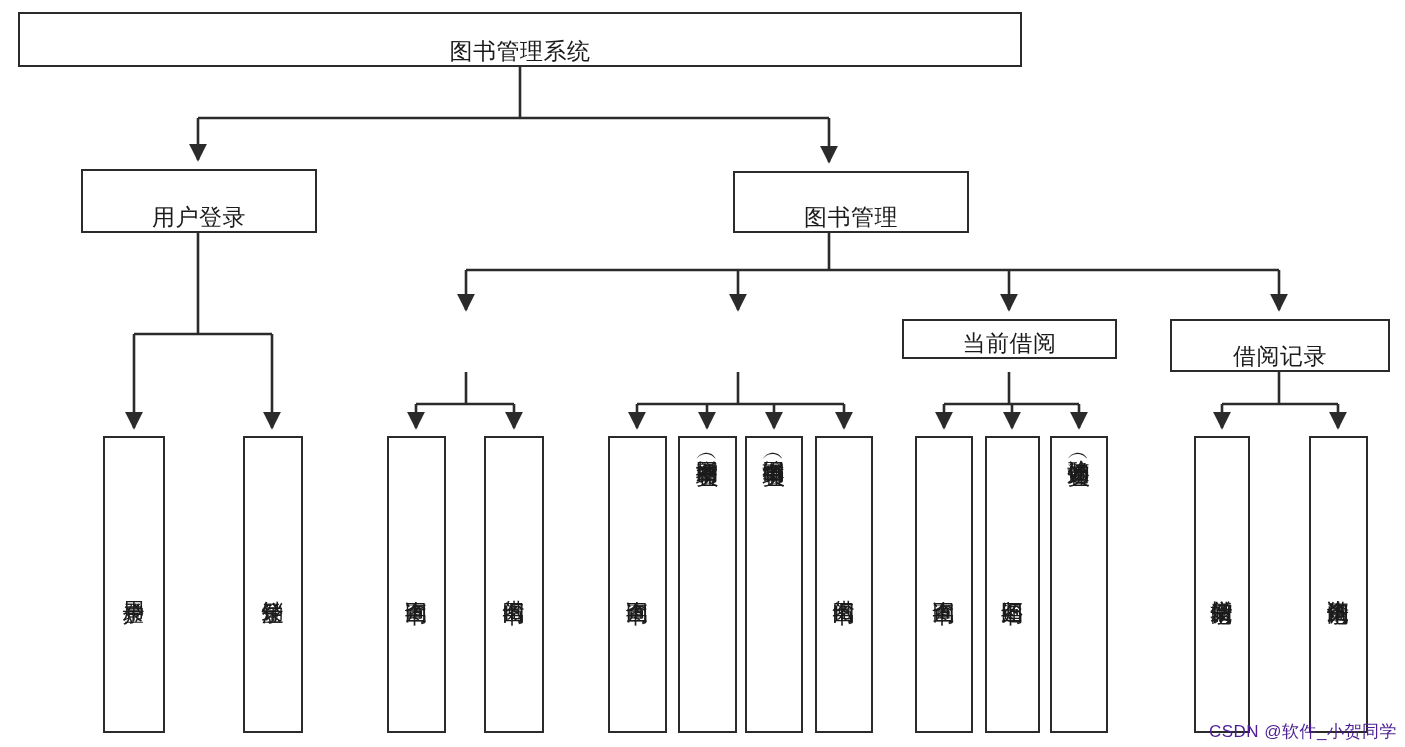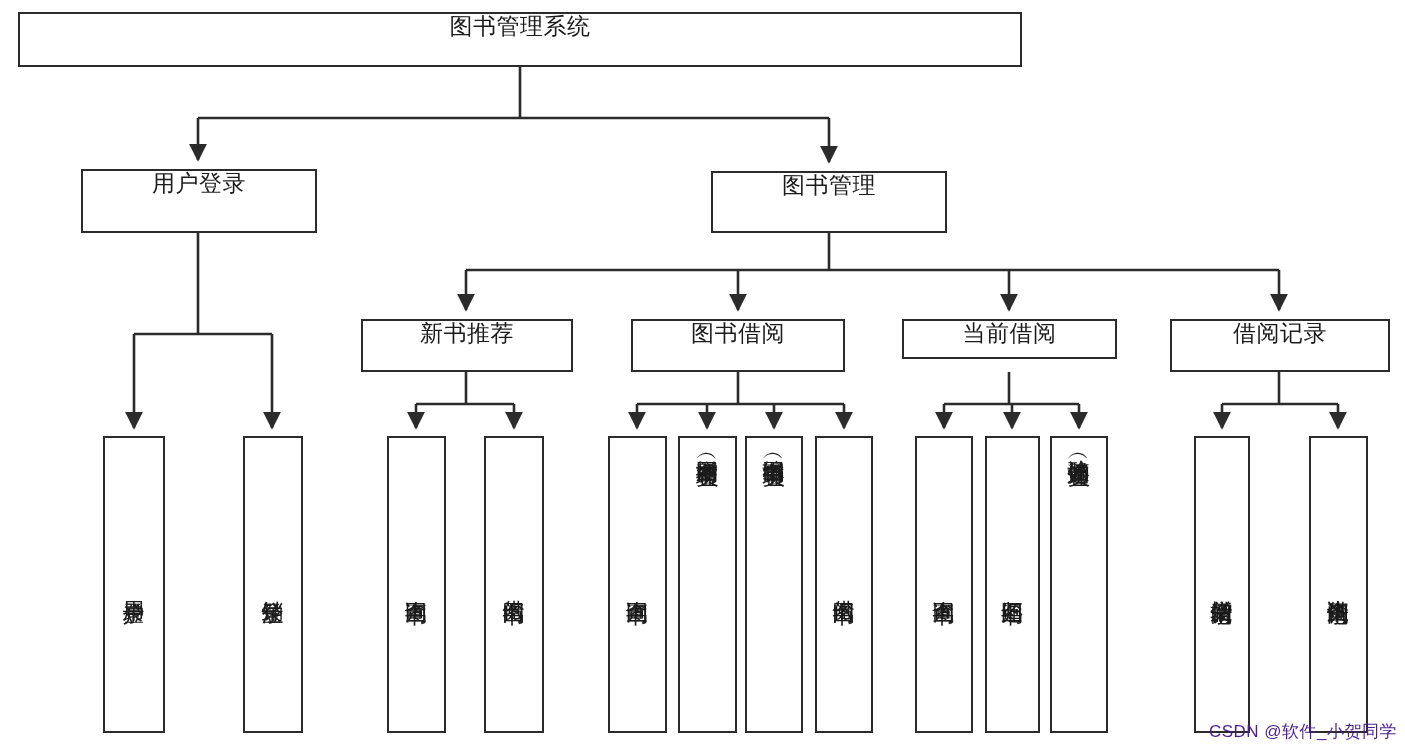--- a/index.html
+++ b/index.html
@@ -23,21 +23,21 @@
     top: 0;
     width: 1405px;
     height: 747px;
   }
   .node {
     position: absolute;
     box-sizing: border-box;
     border: 2px solid #2b2b2b;
     background: #ffffff;
     display: flex;
-    align-items: flex-start;
+    align-items: flex-end;
     justify-content: center;
     color: #1b1b1b;
     z-index: 2;
   }
   .node .label {
     display: block;
     text-align: center;
     line-height: 1.12;
     white-space: nowrap;
   }
@@ -133,30 +133,24 @@
     </g>
   </svg>
 
   <div class="node root horiz" style="left:18px; top:12px; width:1004px; height:55px;">
     <span class="label">图书管理系统</span>
   </div>
 
   <div class="node horiz" style="left:81px; top:169px; width:236px; height:64px;">
     <span class="label">用户登录</span>
   </div>
-  <div class="node horiz" style="left:711px; top:171px; width:236px; height:62px;">
+  <div class="node horiz" style="left:733px; top:171px; width:236px; height:62px;">
     <span class="label">图书管理</span>
   </div>
 
-  <div class="node horiz" style="left:361px; top:319px; width:212px; height:53px;">
-    <span class="label">新书推荐</span>
-  </div>
-  <div class="node horiz" style="left:631px; top:319px; width:214px; height:53px;">
-    <span class="label">图书借阅</span>
-  </div>
   <div class="node horiz" style="left:902px; top:319px; width:215px; height:40px;">
     <span class="label">当前借阅</span>
   </div>
   <div class="node horiz" style="left:1170px; top:319px; width:220px; height:53px;">
     <span class="label">借阅记录</span>
   </div>
 
   <div class="node vert centered" style="left:103px; top:436px; width:62px; height:297px;">
     <span class="label">用户登录</span>
   </div>

